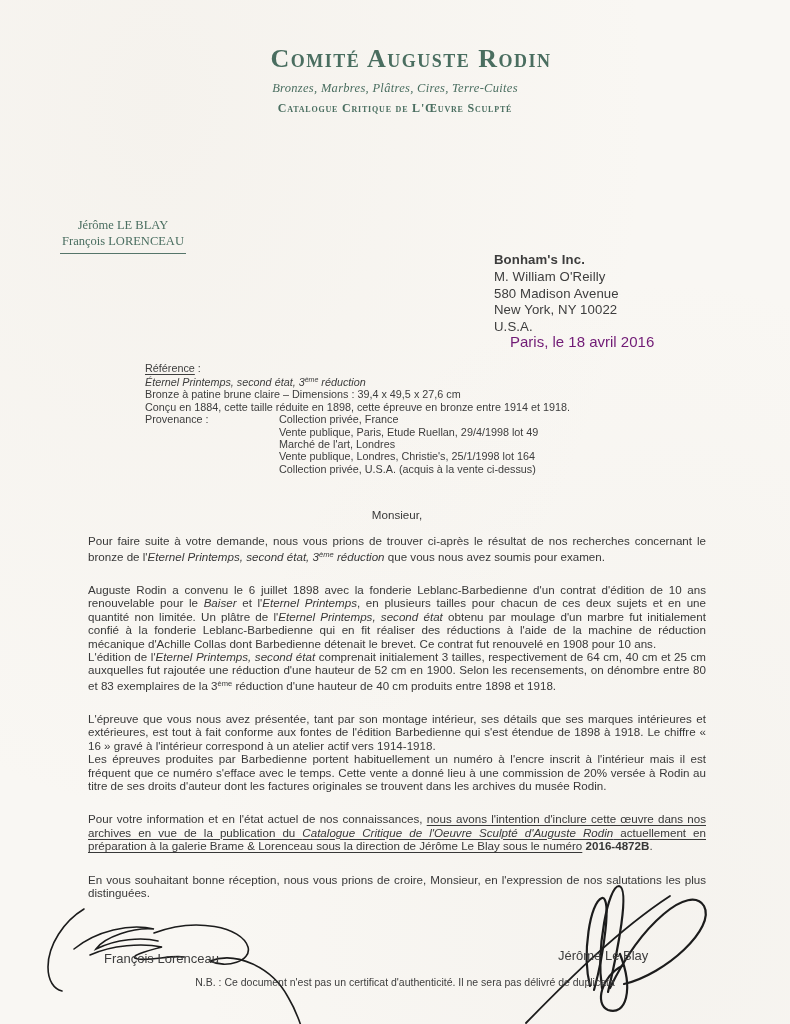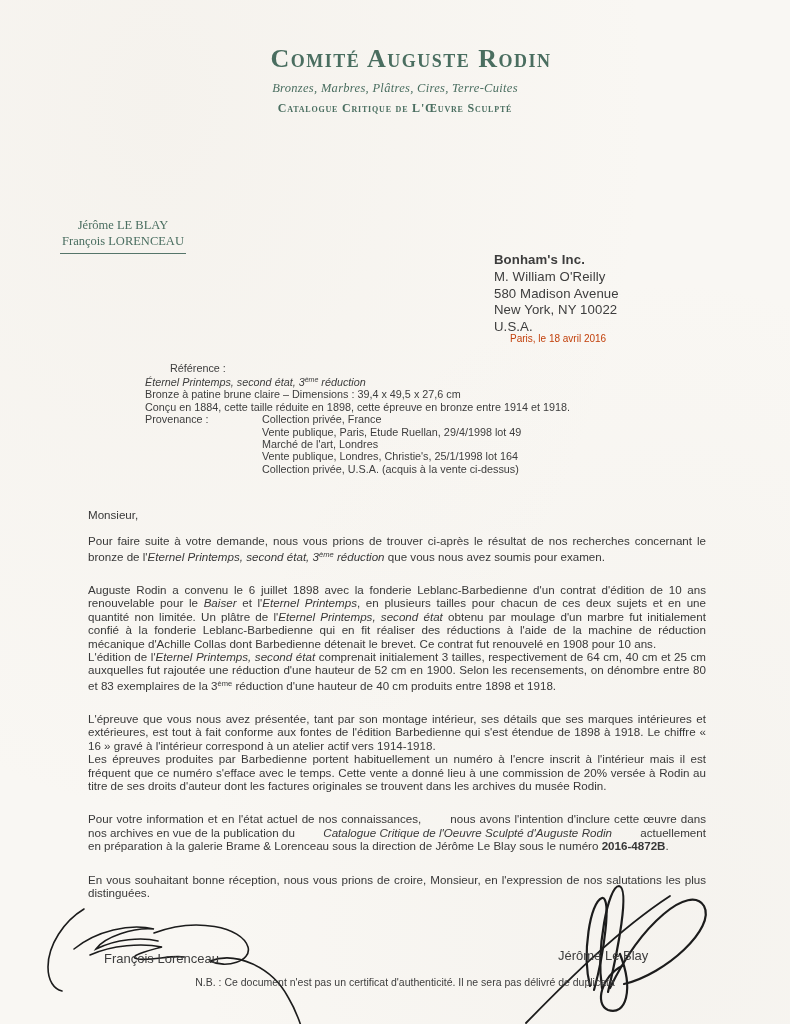--- a/index.html
+++ b/index.html
@@ -59,45 +59,45 @@
   
   .recipient {
     position: absolute; left: 494px; top: 252px;
     font-size: 13.2px; line-height: 16.8px;
     font-weight: 300; color: #3d3d3d;
     letter-spacing: 0.1px;
   }
   .recipient .company { font-weight: bold; }
   .dateline {
     position: absolute; left: 510px; top: 333px;
-    font-size: 10px; font-weight: 300; color: #c2410c;
+    font-size: 15px; font-weight: 300; color: #701a75;
   }
 
   
   .reference {
     position: absolute; left: 145px; top: 362px; width: 562px;
     font-size: 10.8px; line-height: 12.4px;
     font-weight: 300; color: #3d3d3d;
   }
-  .prov-row { display: flex; align-items: flex-start; }
+  .prov-row { display: flex; align-items: flex-start; gap: 17px; }
   .prov-label { width: 117px; flex: 0 0 117px; }
 
   
   .letter-body {
     position: absolute; left: 88px; top: 508px; width: 618px;
     font-size: 11.6px; line-height: 13.4px;
     text-align: justify;
     font-weight: 300; color: #383838;
   }
   .letter-body p { margin: 0 0 20px 0; }
-  .letter-body p.salutation { margin-bottom: 13px; text-align: left; }
+  .letter-body p.salutation { margin-bottom: 13px; text-align: center; }
 
   .seg-i   { font-style: italic; text-align: center; }
   .seg-b   { font-weight: bold; }
-  .seg-u   { text-underline-offset: 2px; margin-left: 25px; }
+  .seg-u   { text-decoration: underline; text-underline-offset: 2px; }
   .seg-sup { font-size: 0.65em; vertical-align: 0.5em; }
 
   
   .sig { position: absolute; pointer-events: none; }
   .sig path { fill: none; stroke: #1c1c1c; stroke-linecap: round; }
   .sig-left  { left: 38px;  top: 893px; }
   .sig-right { left: 498px; top: 858px; }
   .sig-name {
     position: absolute;
     font-size: 13px; font-weight: 300; color: #3d3d3d;

